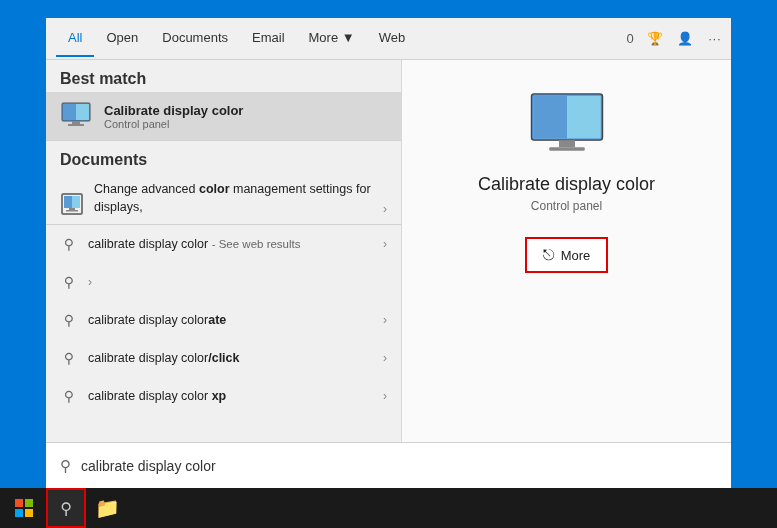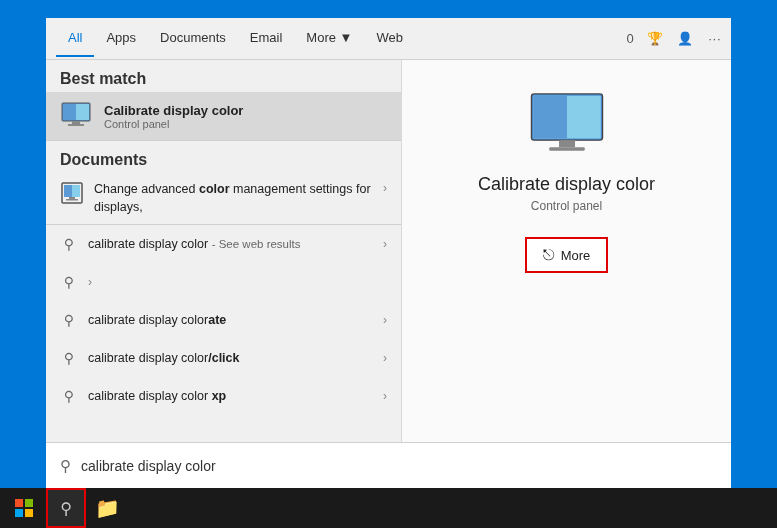--- a/index.html
+++ b/index.html
@@ -121,21 +121,21 @@
     }
     .result-arrow {
       margin-left: auto;
       color: #888;
       font-size: 12px;
     }
 
     
     .settings-item {
       display: flex;
-      align-items: flex-start;
+      align-items: flex-end;
       padding: 8px 14px;
       cursor: pointer;
       gap: 10px;
       min-height: 50px;
     }
     .settings-text {
       flex: 1;
       font-size: 12.5px;
       color: #222;
       line-height: 1.4;
@@ -313,21 +313,21 @@
       margin: 0 0;
     }
   </style>
 </head>
 <body>
 
 <div class="search-panel">
 
   <div class="tabs">
     <div class="tab active">All</div>
-    <div class="tab">Apps</div>
+    <div class="tab">Open</div>
     <div class="tab">Documents</div>
     <div class="tab">Email</div>
     <div class="tab tab-more">More ▼</div>
     <div class="tab">Web</div>
     <div class="tabs-right">
       <span>0</span>
       <span>🏆</span>
       <span>👤</span>
       <span>···</span>
     </div>

